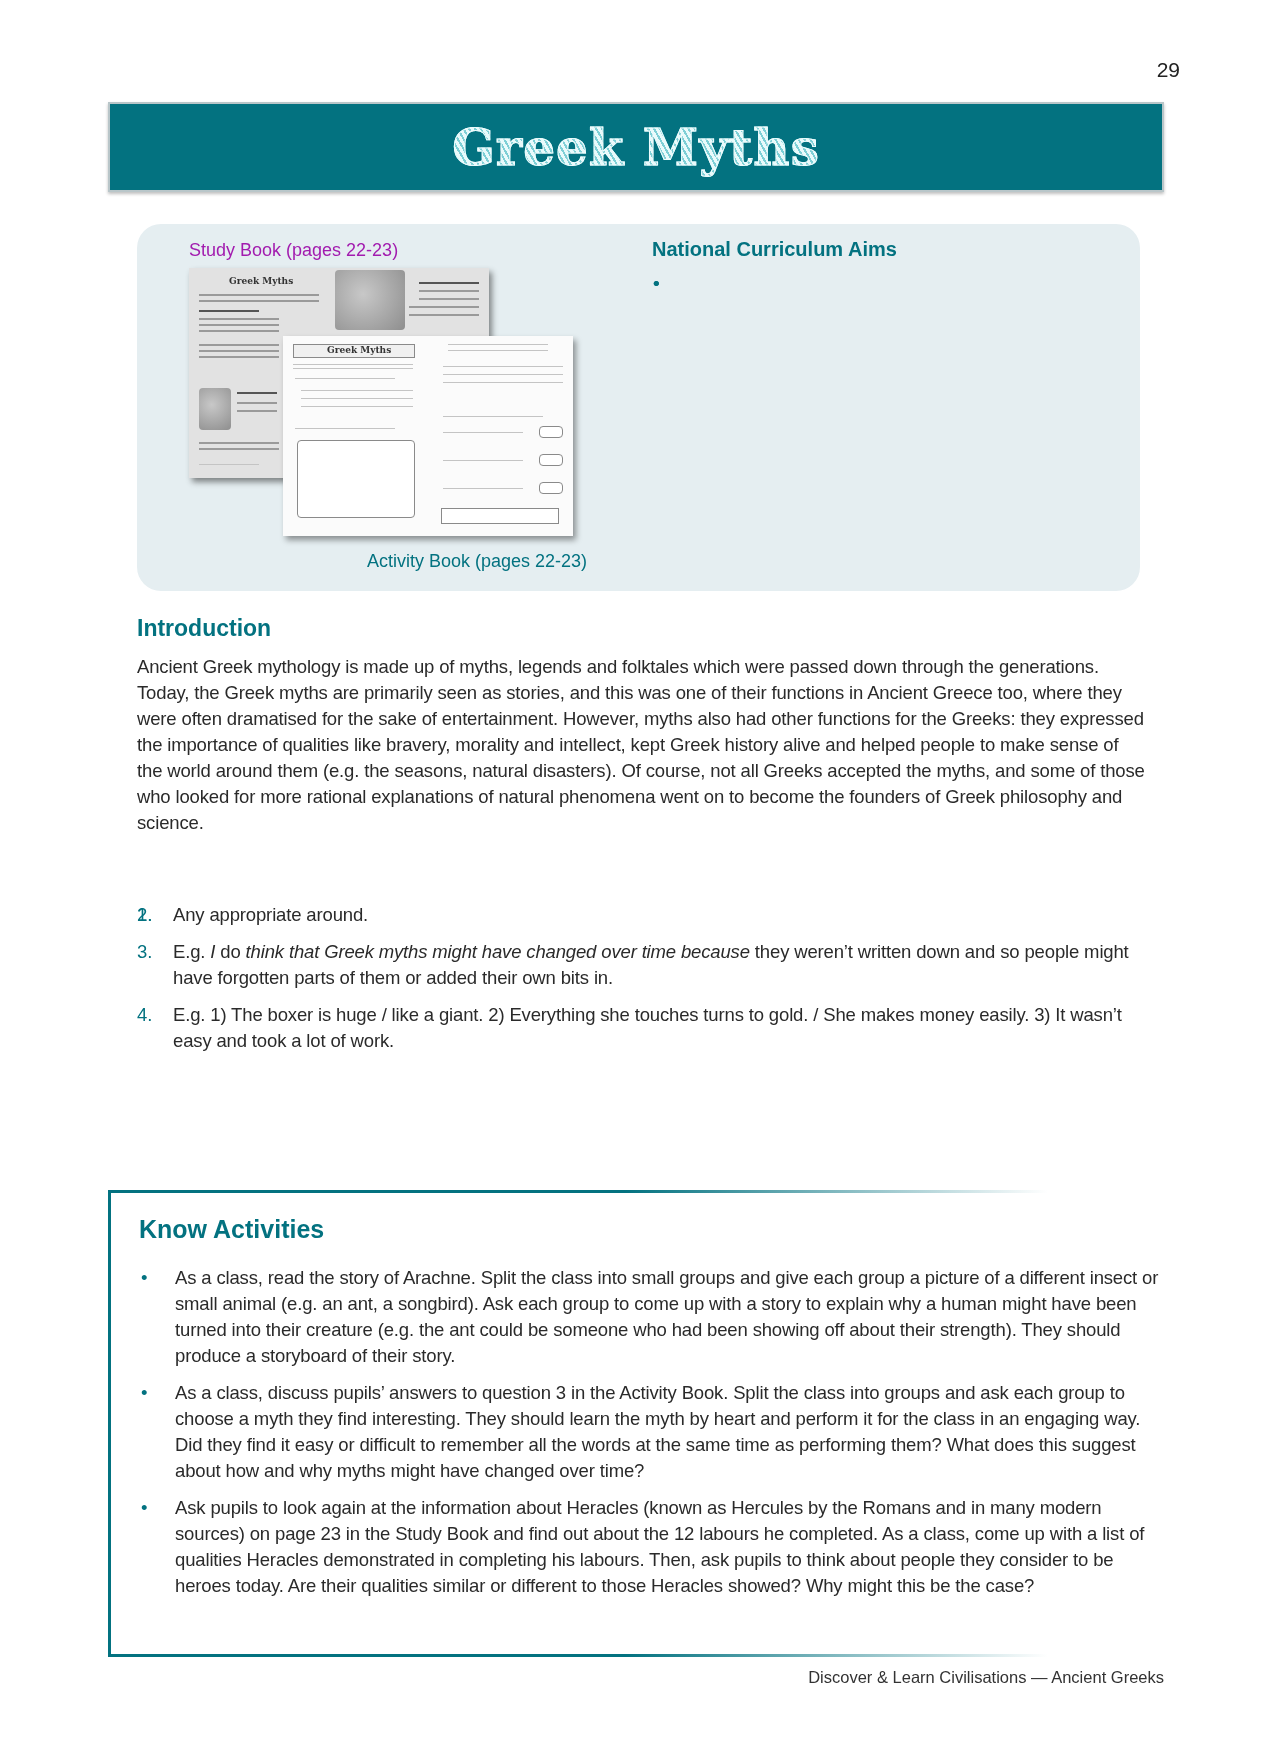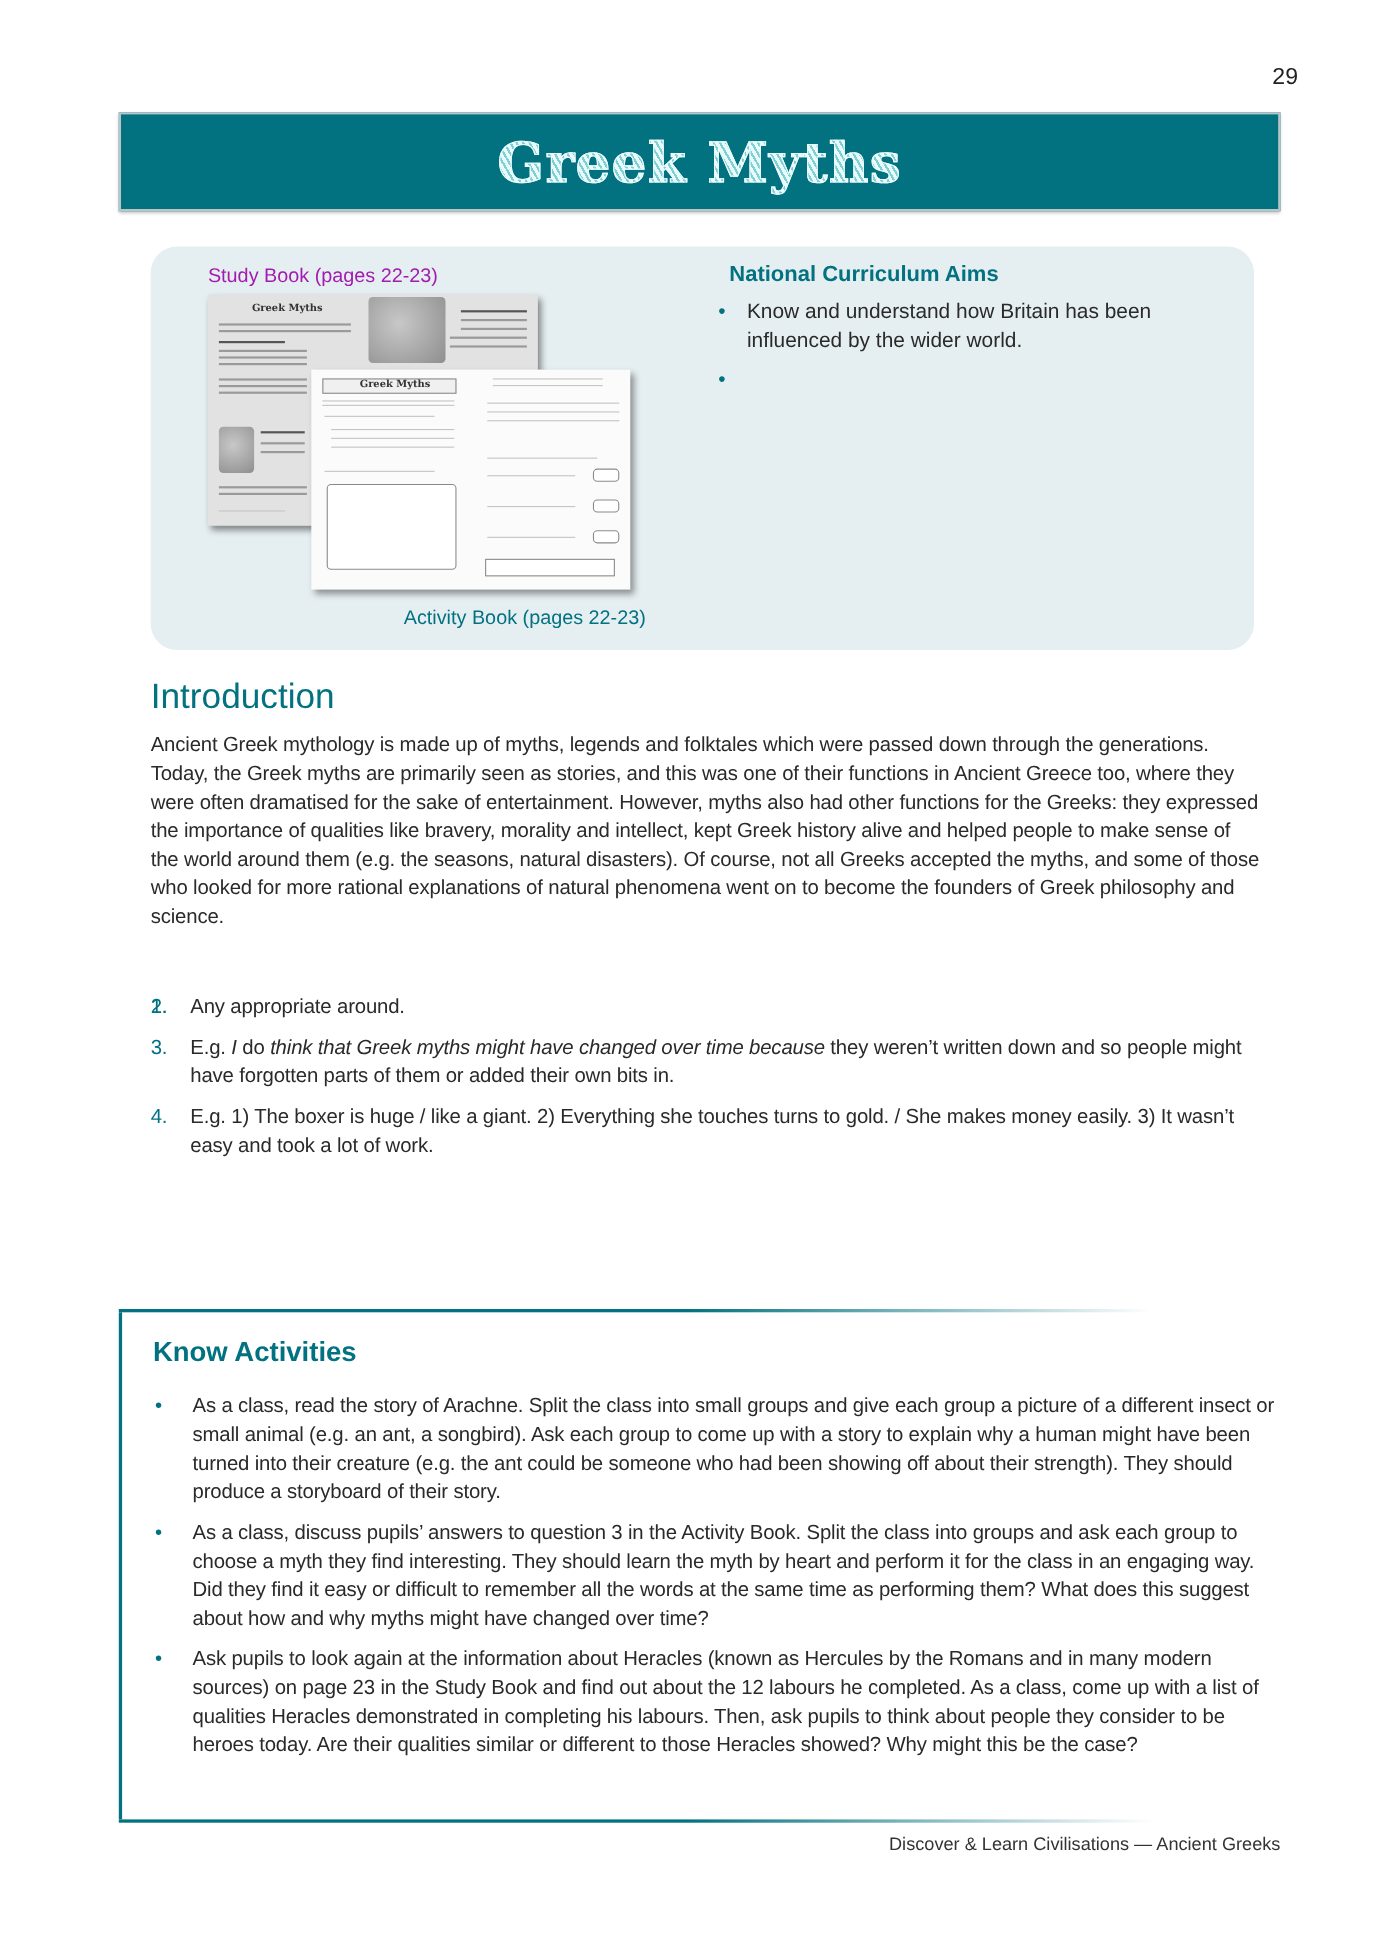--- a/index.html
+++ b/index.html
@@ -25,27 +25,27 @@
                  background: #e2e2e2; box-shadow: 3px 4px 6px rgba(0,0,0,0.45); overflow: hidden; }
   .thumb-activity { position: absolute; top: 112px; left: 146px; width: 290px; height: 200px;
                     background: #fbfbfb; box-shadow: 3px 4px 6px rgba(0,0,0,0.4); overflow: hidden; }
   .thumb-title { position: absolute; font-family: "DejaVu Serif", serif; font-weight: bold;
                  font-size: 9px; color: #333; }
   .thumb-line { position: absolute; height: 2px; background: #9a9a9a; }
   .thumb-line.light { background: #c4c4c4; height: 1px; }
   .thumb-img { position: absolute; background: radial-gradient(circle at 40% 40%, #c8c8c8, #8e8e8e); border-radius: 4px; }
   .thumb-box { position: absolute; border: 1px solid #8a8a8a; border-radius: 4px; background: #fff; }
   .aims { position: absolute; top: 14px; left: 514px; width: 470px; }
-  .aims h2 { margin: 0 0 10px 12px; font-size: 20px; font-weight: bold; color: #037280; }
+  .aims h2 { margin: 0 0 10px 1px; font-size: 20px; font-weight: bold; color: #037280; }
   .aims ul { margin: 0; padding: 0; list-style: none; }
   .aims li { position: relative; padding-left: 28px; font-size: 19px; line-height: 26px;
              color: #2a2a2a; margin-bottom: 10px; }
   .aims li .bullet { position: absolute; left: 2px; top: 0; color: #037280; }
   .section { position: absolute; left: 137px; width: 1010px; }
-  .section h2 { margin: 0; font-size: 32px; font-weight: normal; color: #037280; }
+  .section h2 { margin: 0; font-size: 23px; font-weight: bold; color: #037280; }
   .intro-text { margin-top: 12px; font-size: 18.5px; line-height: 26px; color: #2a2a2a;
                 letter-spacing: -0.15px; }
   .answers { margin: 18px 0 0 0; padding: 0; list-style: none; }
   .answers li { position: relative; padding-left: 36px; font-size: 18.5px; line-height: 26px;
                 color: #2a2a2a; margin-bottom: 11px; letter-spacing: -0.15px; }
   .answers li .num { position: absolute; left: 0; top: 0; color: #037280; }
   .answers em { font-style: italic; }
   .extra-box { position: absolute; top: 1193px; left: 108px; width: 1000px; height: 461px;
                border-left: 3px solid #037280; }
   .extra-box::before { content: ""; position: absolute; top: -3px; left: -3px; width: 940px; height: 3px;
@@ -123,21 +123,21 @@
     <div class="thumb-line light" style="top:152px;left:160px;width:80px;"></div>
     <div class="thumb-box" style="top:146px;left:256px;width:22px;height:10px;"></div>
     <div class="thumb-box" style="top:172px;left:158px;width:116px;height:14px;border-radius:0;"></div>
   </div>
 
   <div class="activity-label">Activity Book (pages 22-23)</div>
 
   <div class="aims">
     <h2>National Curriculum Aims</h2>
     <ul>
-      <li><span class="bullet">•</span><span>Know and understand how Britain has been influenced by the wider world.</span></li>
+      <li><span class="bullet">•</span></li>
       <li><span class="bullet">•</span></li>
     </ul>
   </div>
 </div>
 
 <div class="section" style="top:615px;">
   <h2>Introduction</h2>
   <div class="intro-text">Ancient Greek mythology is made up of myths, legends and folktales which were passed down through the generations.  Today, the Greek myths are primarily seen as stories, and this was one of their functions in Ancient Greece too, where they were often dramatised for the sake of entertainment.  However, myths also had other functions for the Greeks: they expressed the importance of qualities like bravery, morality and intellect, kept Greek history alive and helped people to make sense of the world around them (e.g. the seasons, natural disasters).  Of course, not all Greeks accepted the myths, and some of those who looked for more rational explanations of natural phenomena went on to become the founders of Greek philosophy and science.</div>
 </div>
 

